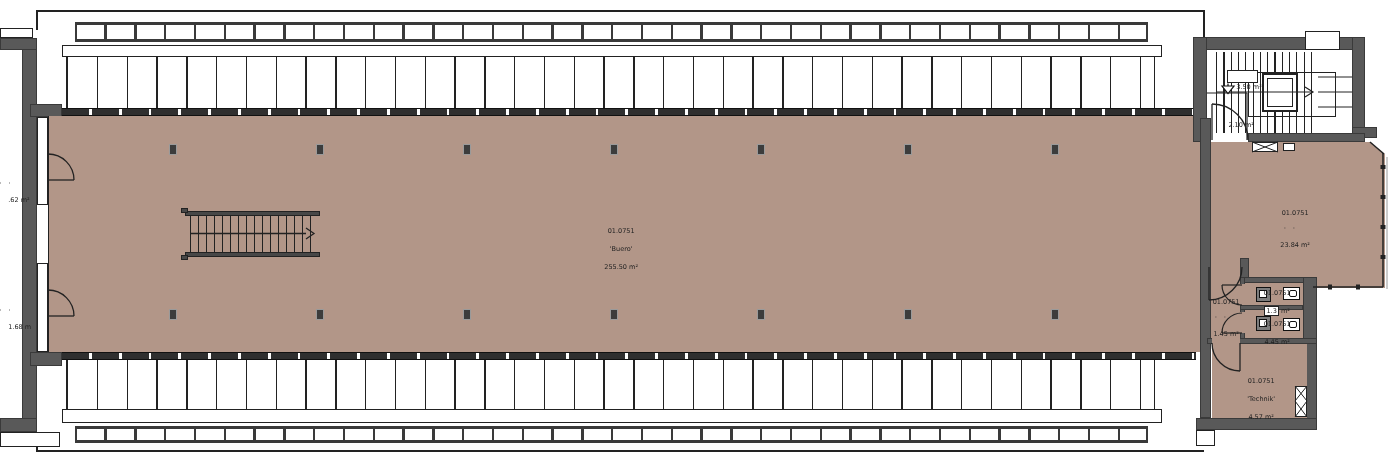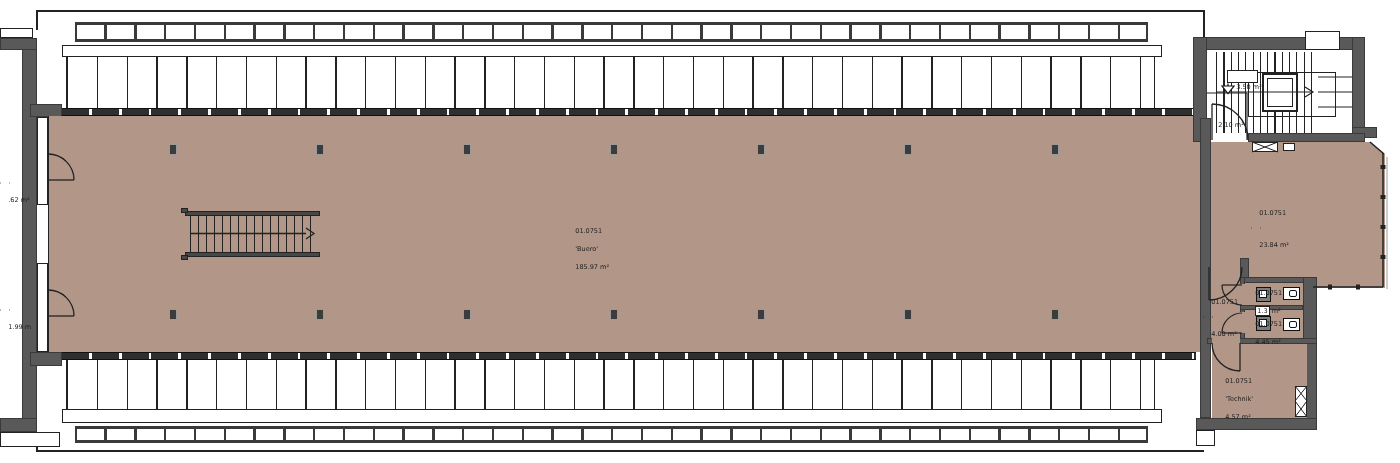--- a/index.html
+++ b/index.html
@@ -3,21 +3,21 @@
 <meta charset="utf-8">
 <style>
   html,body{margin:0;padding:0;background:#fff;}
   #plan{position:relative;width:1400px;height:463px;background:#fff;overflow:hidden;
         font-family:"DejaVu Sans",sans-serif;}
   .abs{position:absolute;box-sizing:border-box;}
   .wall{position:absolute;box-sizing:border-box;background:var(--wall,#595959);border:1px solid #3a3a3a;}
   .thinline{position:absolute;background:#222;}
   .room{position:absolute;background:var(--room-fill,#b29688);}
   .col{position:absolute;width:8px;height:11px;background:#3c3c3c;border:1.5px solid #9a9a9a;box-sizing:border-box;}
-  .lbl{position:absolute;font-size:6.5px;line-height:9px;color:#222;text-align:left;white-space:pre;z-index:40;}
+  .lbl{position:absolute;font-size:6.5px;line-height:9px;color:#222;text-align:center;white-space:pre;z-index:40;}
   .nm{display:block;font-size:5px;line-height:5px;letter-spacing:3px;}
   .boxed{border:1px solid #222;background:#fff;padding:0 1px;}
   .whitebox{position:absolute;background:#fff;border:1.2px solid #222;box-sizing:border-box;}
   svg.ovl{position:absolute;left:0;top:0;z-index:30;}
   
   .balustrade{position:absolute;box-sizing:border-box;background:
      repeating-linear-gradient(90deg, transparent 0 27.4px, #3a3a3a 27.4px 29.8px);
      border:2px solid #3a3a3a;border-top-width:3px;border-bottom-width:3px;}
   .walkway{position:absolute;box-sizing:border-box;background:#fff;border:1px solid #222;}
   .glazing{position:absolute;box-sizing:border-box;background:
@@ -207,33 +207,33 @@
 
     <g>
       <path d="M 1228,83.5 V 86" stroke="#111" stroke-width="1.2"></path>
       <polygon points="1222,86 1234,86 1228,93.5" fill="#fff" stroke="#111" stroke-width="1.2"></polygon>
     </g>
   </svg>
 
   <div class="lbl" style="left:567px;top:218px;width:100px;">
     <span>01.0751</span><br>
     <span>'Buero'</span><br>
-    <span>185.97 m²</span>
+    <span>255.50 m²</span>
   </div>
 
   <div class="lbl" style="left:1251px;top:200px;width:80px;">
     <span>01.0751</span>
     <span class="nm">' '</span>
     <span>23.84 m²</span>
   </div>
 
   <div class="lbl" style="left:1203px;top:289px;width:38px;">
     <span>01.0751</span>
     <span class="nm">' '</span>
-    <span>4.00 m²</span>
+    <span>1.45 m²</span>
   </div>
 
   <div class="lbl" style="left:1247px;top:280px;width:52px;">
     <span>01.0751</span><br>
     <span class="boxed">1.3</span> <span>m²</span>
   </div>
 
   <div class="lbl" style="left:1247px;top:311px;width:52px;">
     <span>01.0751</span><br>
     <span>4.45 m²</span>
@@ -256,16 +256,16 @@
     <span>2.10 m²</span>
   </div>
 
   <div class="lbl" style="left:0px;top:164px;width:28px;text-align:left;">
     <span class="nm">' '</span>
     <span>.62 m²</span>
   </div>
 
   <div class="lbl" style="left:0px;top:291px;width:28px;text-align:left;">
     <span class="nm">' '</span>
-    <span>1.99 m</span>
+    <span>1.68 m</span>
   </div>
 
 </div>
 
 </body></html>

